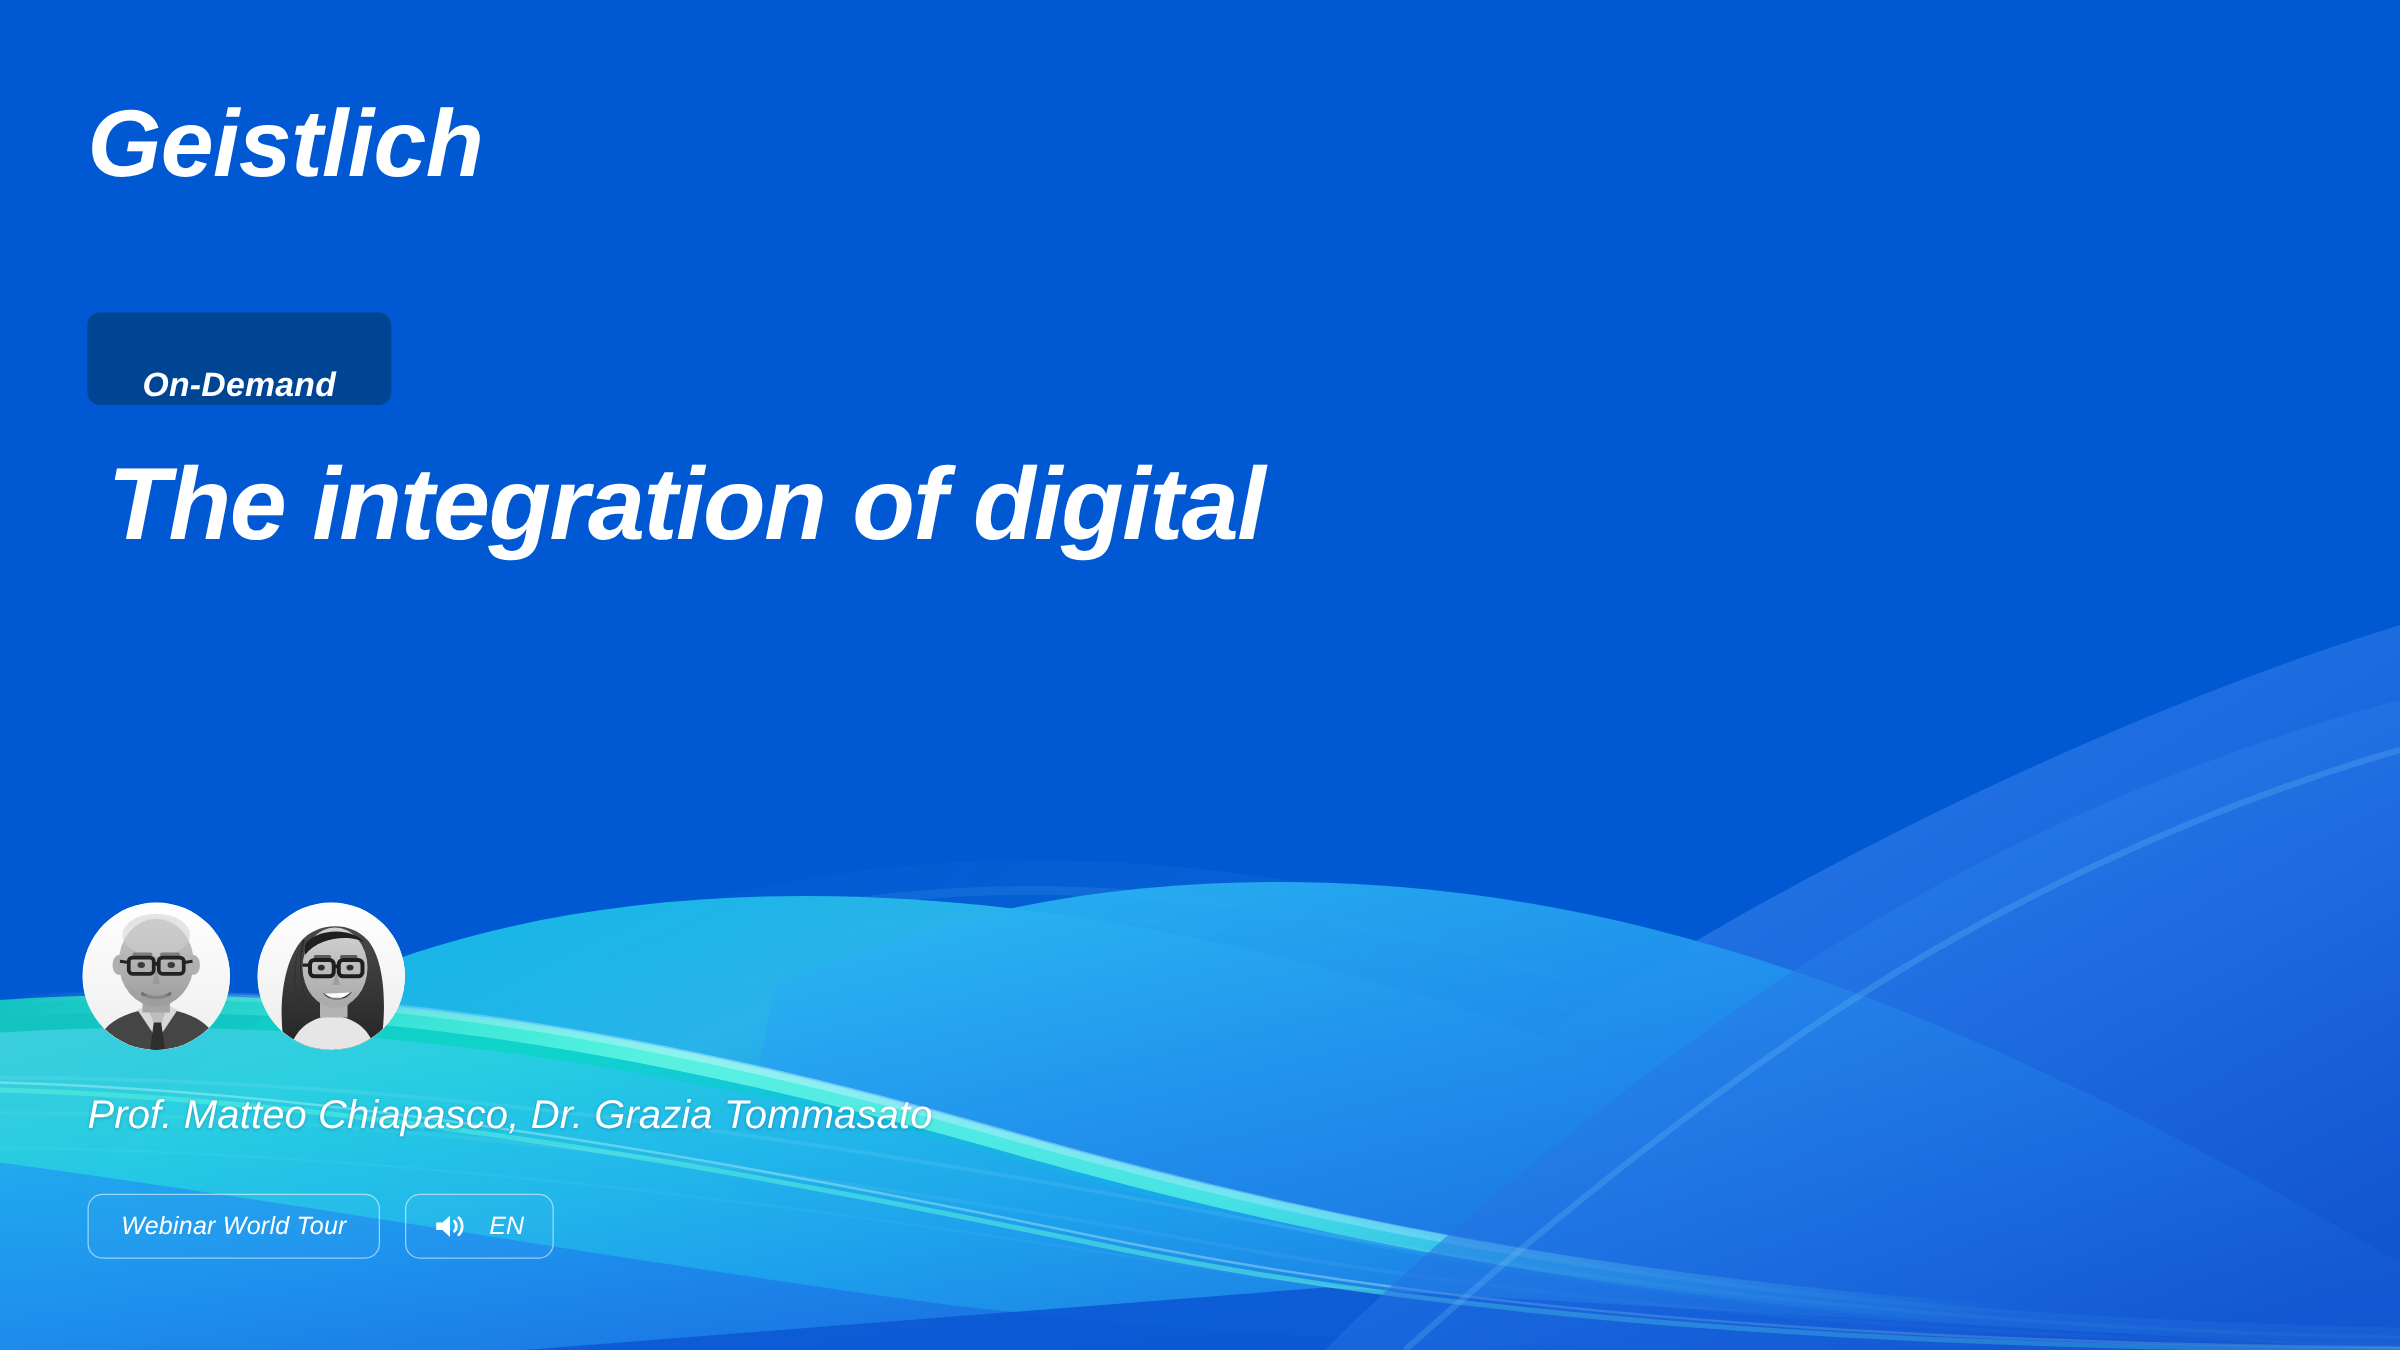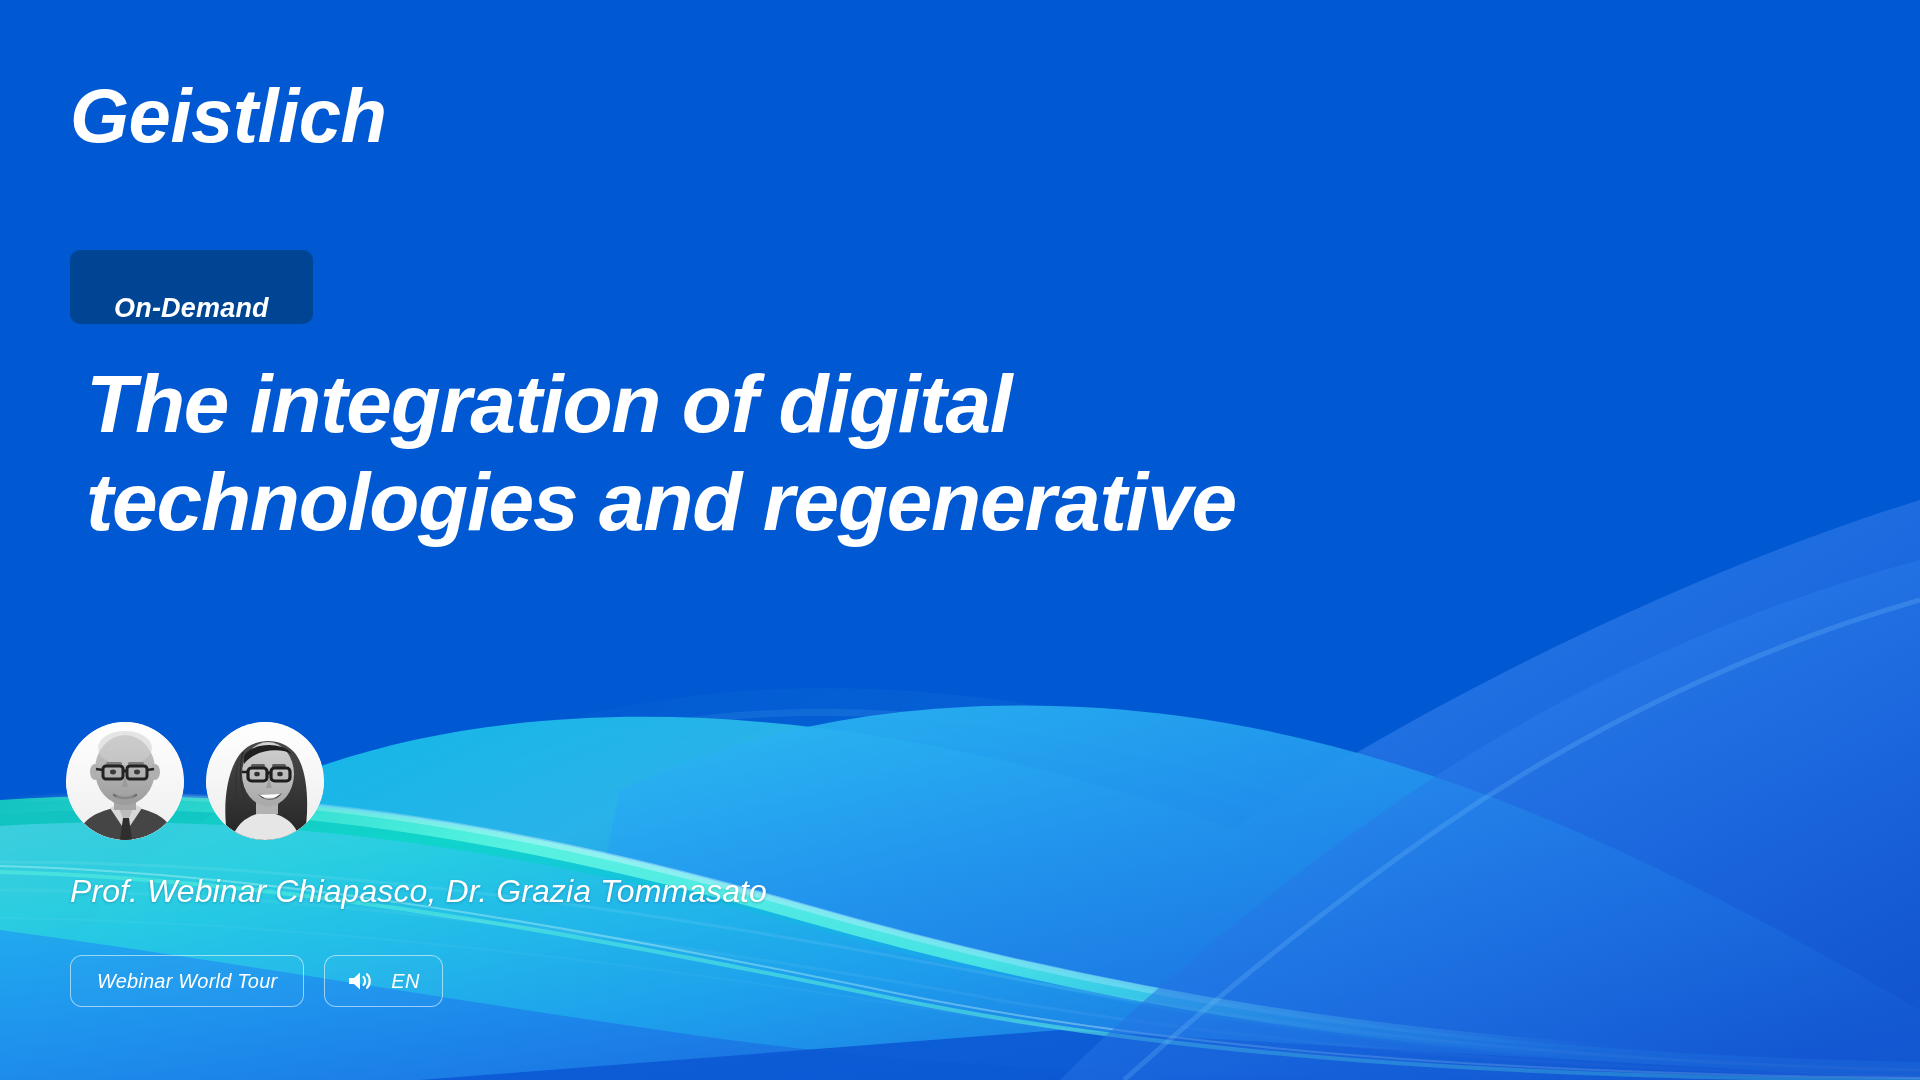--- a/index.html
+++ b/index.html
@@ -295,21 +295,20 @@
   <div id="content">
 
     <div class="brand-logo">Geistlich</div>
 
     <div class="badge">
       <span>On-Demand</span>
     </div>
 
     <div class="headline">
       <span class="ln">The integration of digital</span>
-      <span class="ln">technologies and regenerative</span>
     </div>
 
     <div class="avatars">
 
       <div class="avatar">
         <svg viewBox="0 0 118 118" xmlns="http://www.w3.org/2000/svg">
           <defs>
             <clipPath id="cl1">
                 <circle cx="59" cy="59" r="59"></circle>
               </clipPath>
@@ -418,21 +417,21 @@
             <path d="M52,72 C58,80 70,80 76,71 C70,76 58,77 52,72 Z" fill="#3a3a3a"></path>
             <path d="M54,73 C59,78 69,78 74,72 Z" fill="#ffffff"></path>
 
             <ellipse cx="63" cy="80" rx="11" ry="4.5" fill="#acacac" opacity="0.5"></ellipse>
           </g>
         </svg>
       </div>
 
     </div>
 
-    <div class="presenters">Prof. Webinar Chiapasco, Dr. Grazia Tommasato</div>
+    <div class="presenters">Prof. Matteo Chiapasco, Dr. Grazia Tommasato</div>
 
     <div class="pill-row">
 
       <div class="pill">
         <span>Webinar World Tour</span>
       </div>
 
       <div class="pill lang">
         <span class="speaker-icon">
           <svg width="26" height="22" viewBox="0 0 26 22" xmlns="http://www.w3.org/2000/svg">

